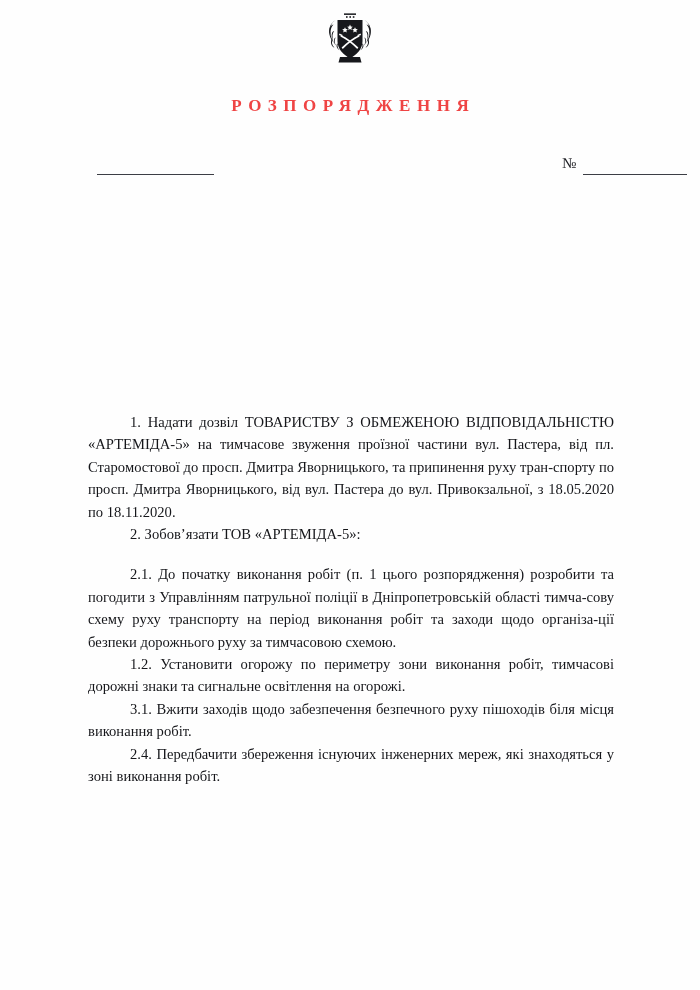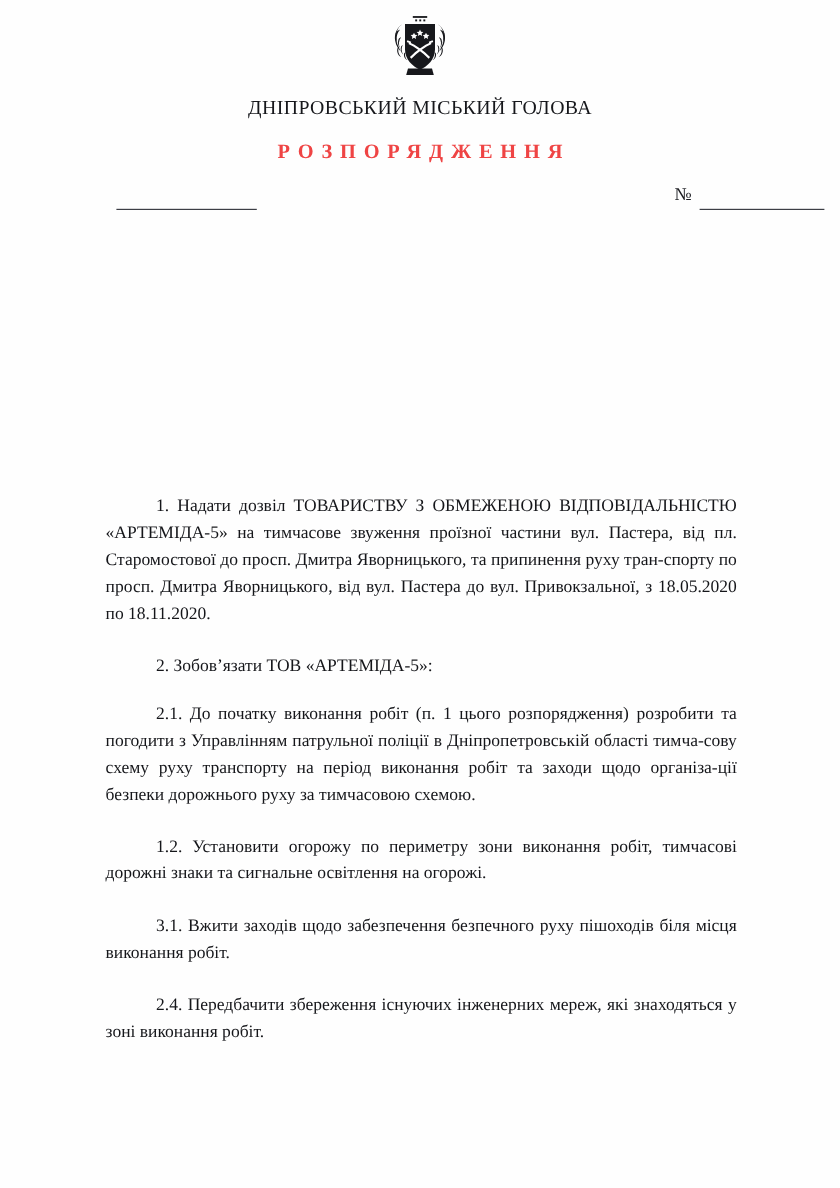--- a/index.html
+++ b/index.html
@@ -113,21 +113,21 @@
     font-size: 14.6px;
     line-height: 22.4px;
   }
   .body p {
     margin: 0;
     text-align: justify;
     text-indent: 42px;
     hyphens: manual;
   }
   .body p.gap-lg { margin-top: 30px; }
-  .body p.gap-md { margin-top: 21px; }
+  .body p.gap-md { }
   .body p.gap-sm { margin-top: 18px; }
 </style>
 </head>
 <body>
 
 <div class="page">
 
   <div class="emblem-wrap">
     <svg class="emblem" viewBox="0 0 46 58">
       <g fill="#17181c">
@@ -165,21 +165,20 @@
         <path d="M14.2 25.2 C19.5 27.5 26 32 31.4 37.6 L30.2 38.9 C24.8 33.4 18.6 29 13.4 26.6 Z"></path>
         <path d="M31.8 25.2 C26.5 27.5 20 32 14.6 37.6 L15.8 38.9 C21.2 33.4 27.4 29 32.6 26.6 Z"></path>
 
         <rect x="12.1" y="24.2" width="3.4" height="1.5" transform="rotate(22 13.8 25)"></rect>
         <rect x="30.5" y="24.2" width="3.4" height="1.5" transform="rotate(-22 32.2 25)"></rect>
       </g>
     </svg>
   </div>
 
   <div class="heading-block">
-    <div class="org-title">ДНІПРОВСЬКИЙ МІСЬКИЙ ГОЛОВА</div>
     <div class="doc-kind">РОЗПОРЯДЖЕННЯ</div>
   </div>
 
   <div class="rule-row">
     <div class="rule-date"></div>
     <div class="num-symbol">№</div>
     <div class="rule-num"></div>
   </div>
 
 

